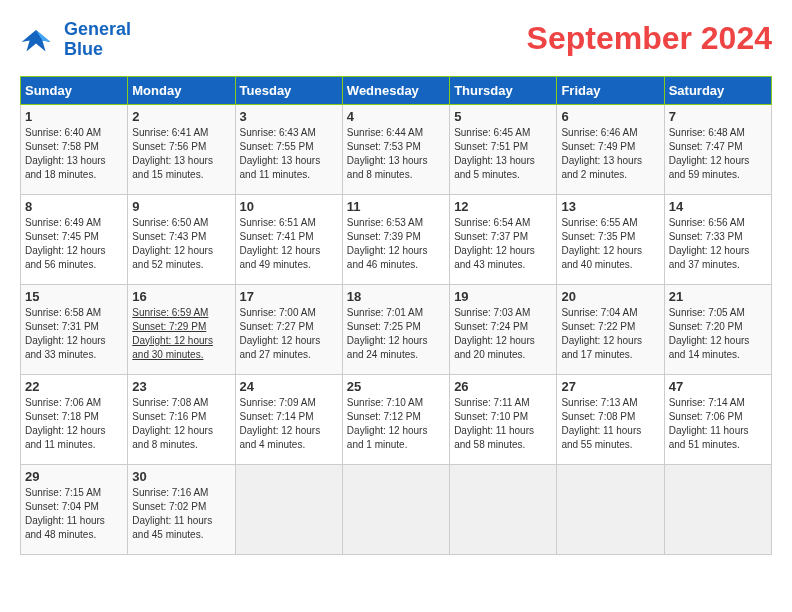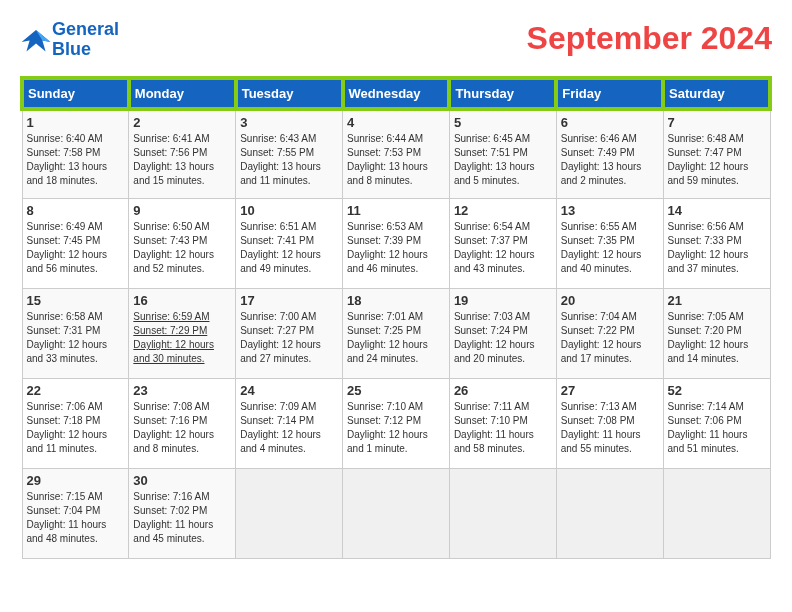--- a/index.html
+++ b/index.html
@@ -12,21 +12,21 @@
     }
     .header {
       display: flex;
       justify-content: space-between;
       align-items: flex-start;
       margin-bottom: 16px;
     }
     .logo {
       display: flex;
       align-items: center;
-      gap: 0;
+      gap: 12px;
     }
     .logo-text {
       font-size: 18px;
       font-weight: bold;
       color: #333;
       line-height: 1.1;
     }
     .logo-text span { color: #1565c0; }
     .logo-bird {
       width: 32px;
@@ -48,21 +48,21 @@
       border-collapse: collapse;
       font-size: 11px;
     }
     thead tr th {
       background-color: #1565c0;
       color: #fff;
       padding: 6px 4px;
       text-align: left;
       font-size: 13px;
       font-weight: bold;
-      border: 4px solid #84cc16;
+      border: 1px solid #84cc16;
     }
     tbody tr td {
       border: 1px solid #ccc;
       vertical-align: top;
       padding: 4px 4px;
       width: 14.28%;
       min-height: 80px;
       height: 90px;
       background: #fff;
     }
@@ -305,21 +305,21 @@
 and 58 minutes.</div>
         </td>
         <td>
           <span class="day-num">27</span>
           <div class="day-info" style="white-space: pre-line;">Sunrise: 7:13 AM
 Sunset: 7:08 PM
 Daylight: 11 hours
 and 55 minutes.</div>
         </td>
         <td>
-          <span class="day-num">52</span>
+          <span class="day-num">47</span>
           <div class="day-info" style="white-space: pre-line;">Sunrise: 7:14 AM
 Sunset: 7:06 PM
 Daylight: 11 hours
 and 51 minutes.</div>
         </td>
       </tr>
       <tr>
         <td>
           <span class="day-num">29</span>
           <div class="day-info" style="white-space: pre-line;">Sunrise: 7:15 AM

